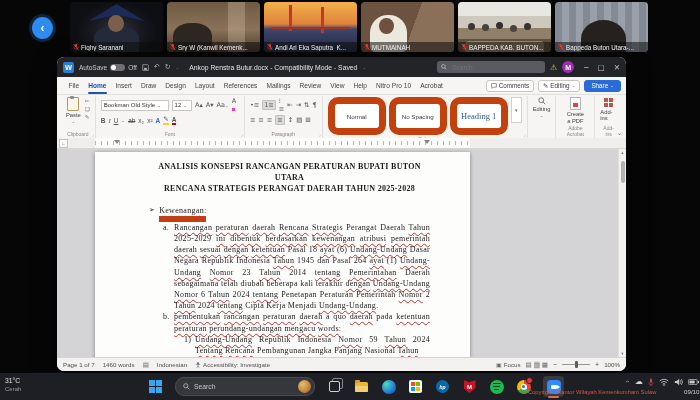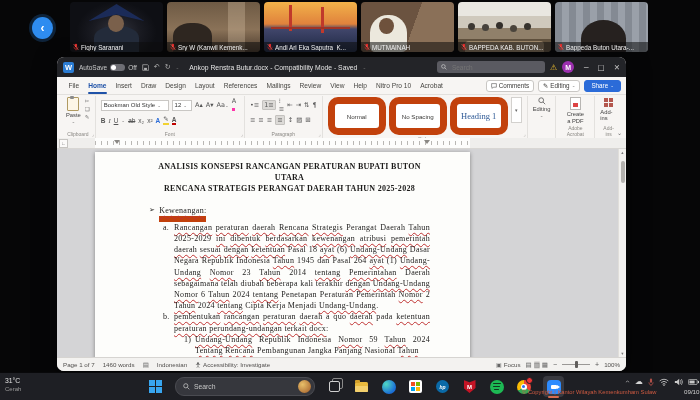--- a/index.html
+++ b/index.html
@@ -493,21 +493,21 @@
         <div class="doc-heading">
           <span class="mk">➢</span>
           <span class="text"><span class="sq">Kewenangan</span>:</span>
         </div>
         <div class="doc-item">
           <span class="mk">a.</span>
           <span class="text"><span class="sq">Rancangan</span> <span class="sq">peraturan</span> <span class="sq">daerah</span> <span class="sq">Rencana</span> <span class="sq">Strategis</span> Perangat Daerah <span class="sq">Tahun</span> 2025-2029 <span class="sq">ini</span> <span class="sq">dibentuk</span> <span class="sq">berdasarkan</span> <span class="sq">kewenangan</span> <span class="sq">atribusi</span> <span class="sq">pemerintah</span> <span class="sq">daerah</span> <span class="sq">sesuai</span> <span class="sq">dengan</span> <span class="sq">ketentuan</span> Pasal 18 <span class="sq">ayat</span> (6) <span class="sq">Undang-Undang</span> Dasar Negara Republik Indonesia <span class="sq">Tahun</span> 1945 dan Pasal 264 <span class="sq">ayat</span> (1) <span class="sq">Undang-Undang</span> <span class="sq">Nomor</span> 23 <span class="sq">Tahun</span> 2014 <span class="sq">tentang</span> <span class="sq">Pemerintahan</span> Daerah sebagaimana telah diubah beberapa kali terakhir <span class="sq">dengan</span> <span class="sq">Undang-Undang</span> <span class="sq">Nomor</span> 6 <span class="sq">Tahun</span> 2024 <span class="sq">tentang</span> Penetapan Peraturan Pemerintah <span class="sq">Nomor</span> 2 <span class="sq">Tahun</span> 2024 <span class="sq">tentang</span> Cipta Kerja Menjadi <span class="sq">Undang-Undang</span>.</span>
         </div>
         <div class="doc-item">
           <span class="mk">b.</span>
-          <span class="text"><span class="sq">pembentukan</span> <span class="sq">rancangan</span> <span class="sq">peraturan</span> <span class="sq">daerah</span> a quo <span class="sq">daerah</span> pada <span class="sq">ketentuan</span> <span class="sq">peraturan</span> <span class="sq">perundang-undangan</span> <span class="sq">terkait</span> <span class="sq">docx</span>:</span>
+          <span class="text"><span class="sq">pembentukan</span> <span class="sq">rancangan</span> <span class="sq">peraturan</span> <span class="sq">daerah</span> a quo <span class="sq">daerah</span> pada <span class="sq">ketentuan</span> <span class="sq">peraturan</span> <span class="sq">perundang-undangan</span> <span class="sq">mengacu</span> <span class="sq">words</span>:</span>
         </div>
         <div class="doc-sub">
           <span class="mk">1)</span>
           <span class="text"><span class="sq">Undang-Undang</span> Republik Indonesia <span class="sq">Nomor</span> 59 <span class="sq">Tahun</span> 2024 <span class="sq">Tentang</span> <span class="sq">Rencana</span> Pembangunan Jangka Panjang Nasional <span class="sq">Tahun</span></span>
         </div>
       </div>
     </div>
     <div class="vscroll">
       <span class="arr" style="top:1px;">▴</span>
       <span class="thumb"></span>

